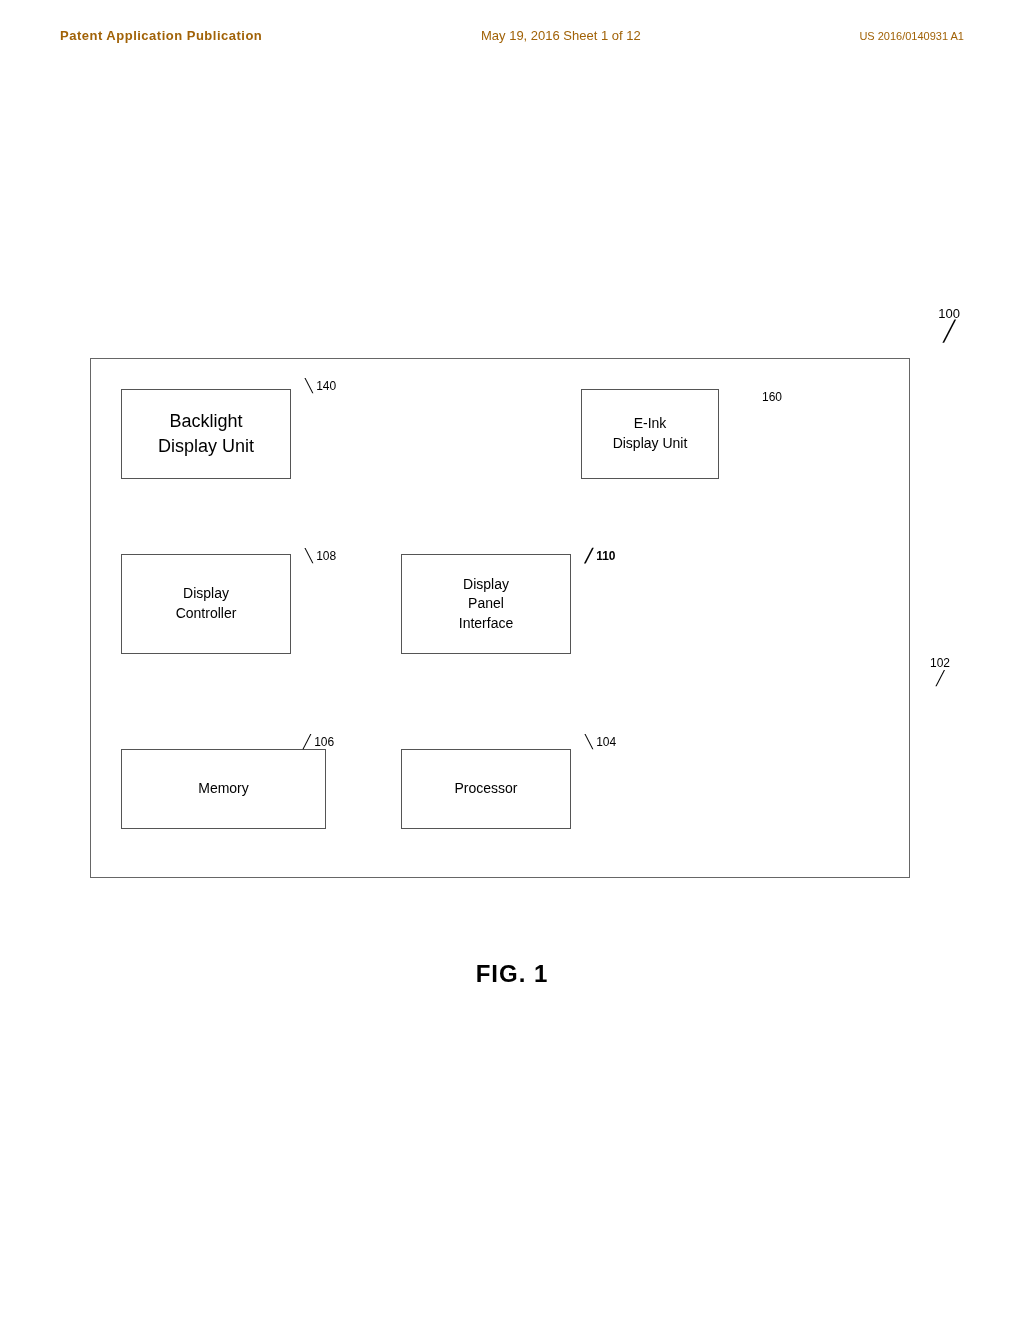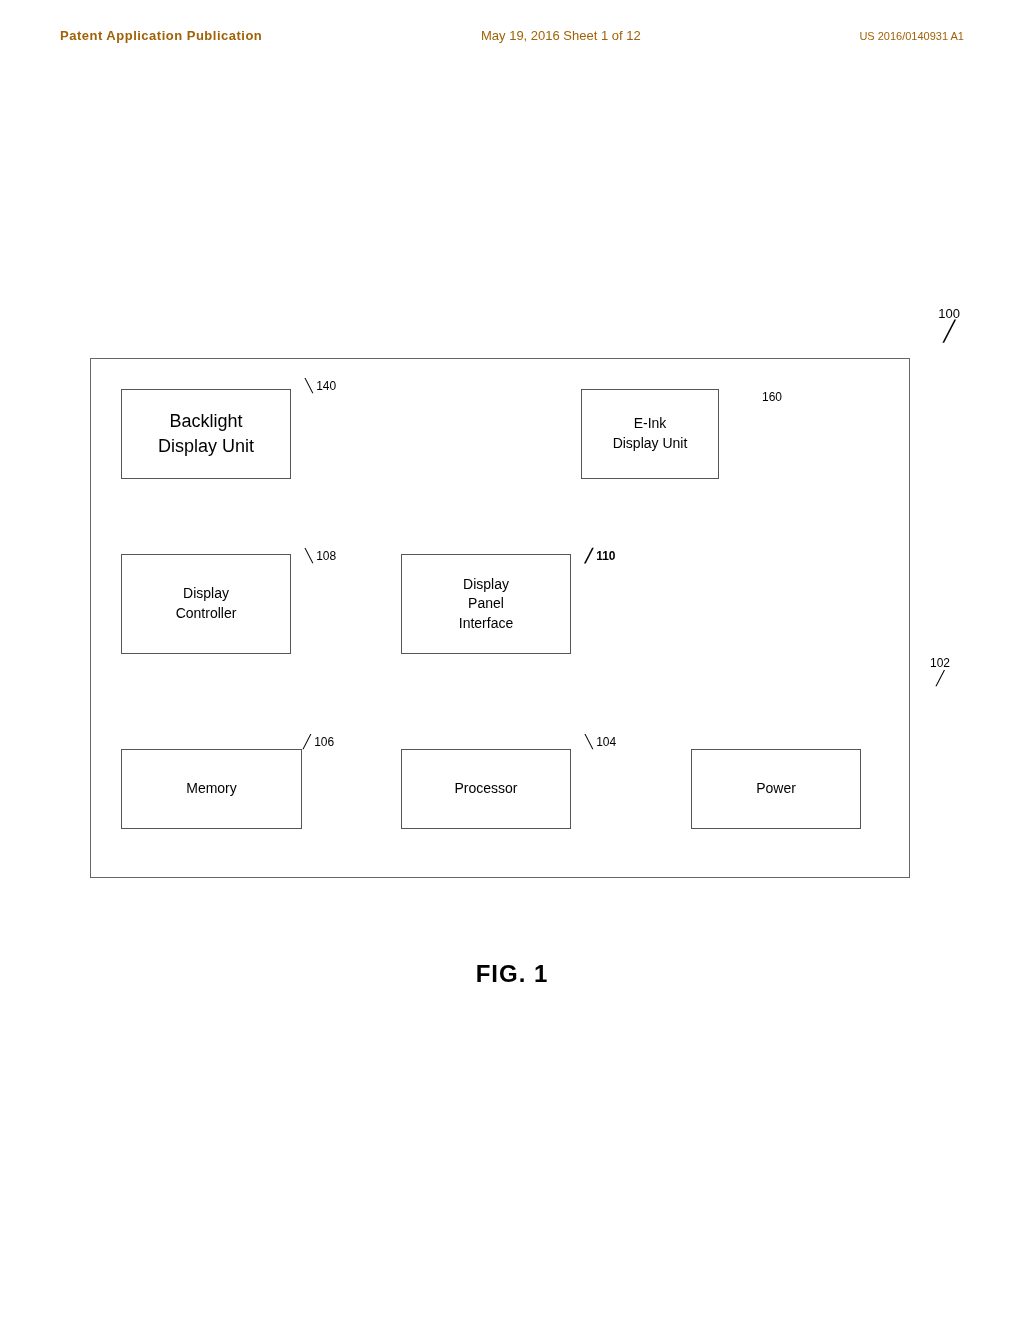--- a/index.html
+++ b/index.html
@@ -169,21 +169,21 @@
       right: 10px;
       font-size: 12px;
       text-align: left;
     }
 
     
     .block-memory {
       position: absolute;
       top: 390px;
       left: 30px;
-      width: 181px;
+      width: 205px;
       height: 80px;
       border: 1.5px solid #555;
       display: flex;
       align-items: center;
       justify-content: center;
       text-align: center;
       font-size: 14px;
       line-height: 1.4;
     }
 
@@ -280,23 +280,20 @@
       </div>
 
       <div class="block-memory">
         <span>Memory</span>
       </div>
 
       <div class="block-processor">
         <span>Processor</span>
       </div>
 
-      <div class="block-power">
-        <span>Power</span>
-      </div>
 
     </div>
 
     <div class="ref-140">
       <span style="font-size:13px;">╲</span>
       <span>140</span>
     </div>
 
     <div class="ref-160">
       <span>160</span>

